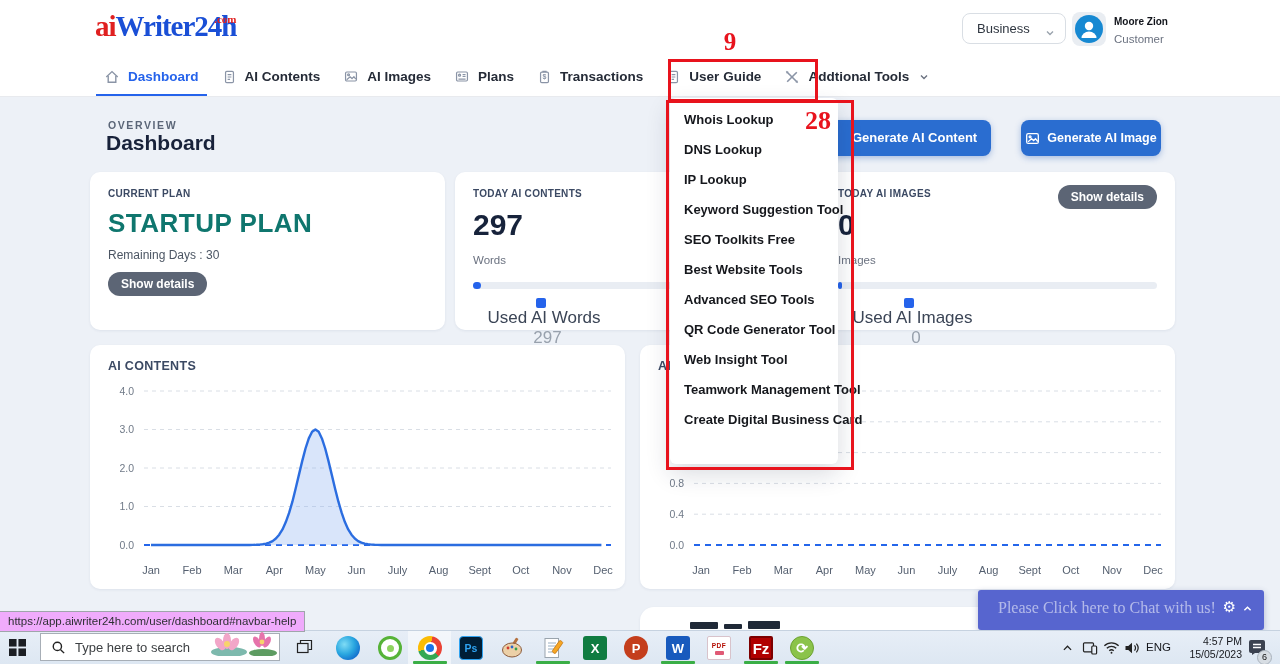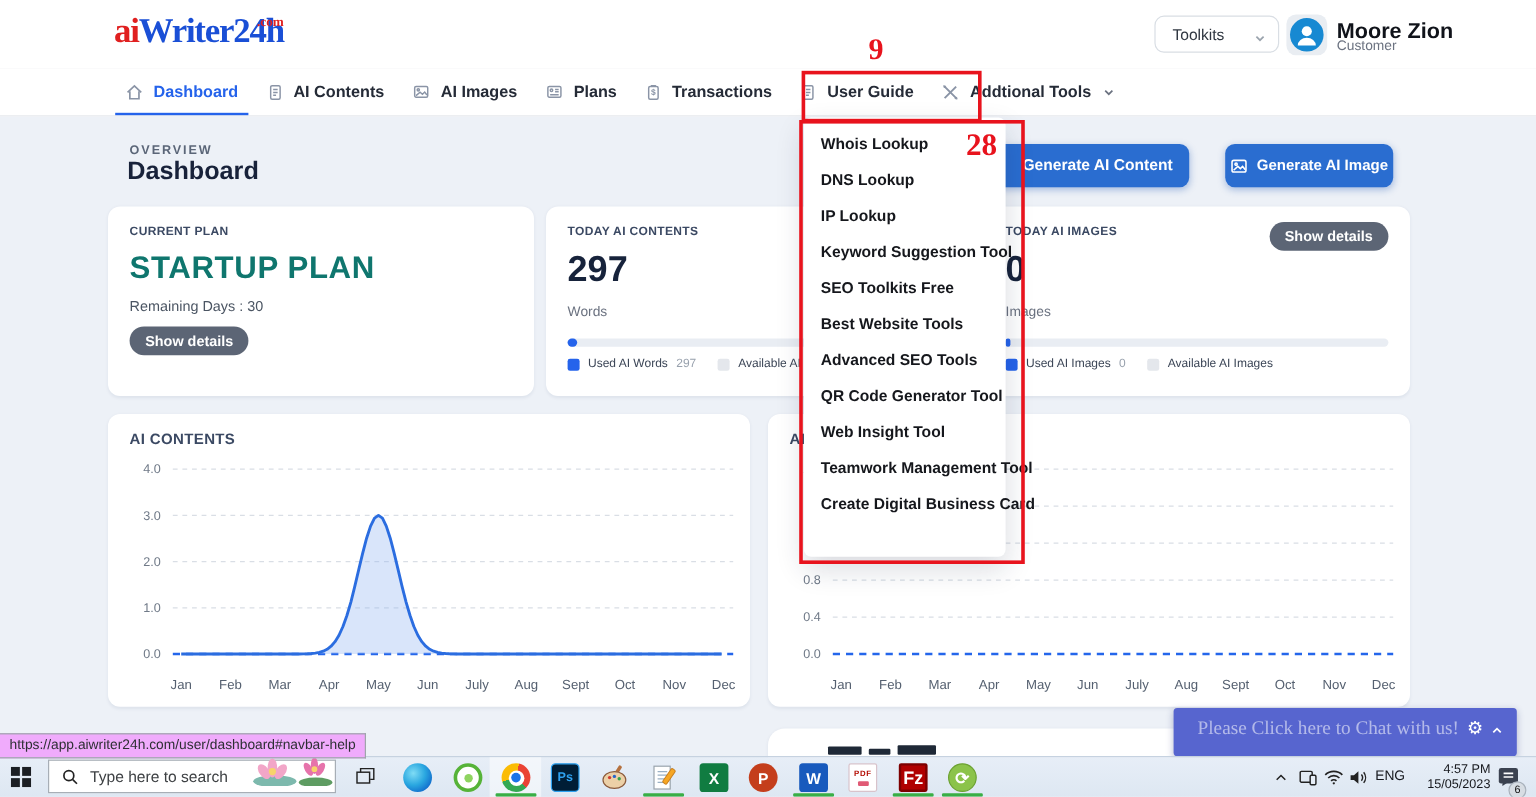--- a/index.html
+++ b/index.html
@@ -10,21 +10,21 @@
   .header{position:absolute;left:0;top:0;width:1280px;height:57px;background:#fff;border-bottom:1px solid #e8eaee;}
   .logo{position:absolute;left:95px;top:8px;font-family:"Liberation Serif",serif;font-weight:bold;font-size:29px;line-height:36px;letter-spacing:-1px;}
   .logo .p1{color:#e02020;}
   .logo .p2{color:#1a4fd6;}
   .logo .suf{position:absolute;top:-7px;right:0px;font-size:11px;letter-spacing:0;color:#e02020;}
   .lang{position:absolute;left:962px;top:13px;width:104px;height:31px;border:1px solid #d9dee4;border-radius:8px;background:#fff;box-sizing:border-box;cursor:pointer;}
   .lang .lbl{position:absolute;left:14px;top:7px;font-size:13px;color:#2f3640;}
   .lang .chev{position:absolute;right:10px;top:10px;color:#9aa3ad;}
   .avatar-box{position:absolute;left:1072px;top:12px;width:34px;height:34px;background:#e9edf2;border-radius:8px;cursor:pointer;}
   .avatar{position:absolute;left:3px;top:3px;width:28px;height:28px;border-radius:50%;background:#1789d2;}
-  .user-name{position:absolute;left:1114px;top:16px;font-size:18px;font-weight:700;color:#10131a;}
+  .user-name{position:absolute;left:1114px;top:16px;font-size:10px;font-weight:700;color:#10131a;}
   .user-role{position:absolute;left:1114px;top:33px;font-size:11.5px;color:#6b7280;}
 
   
   .navbar{position:absolute;left:0;top:57px;width:1280px;height:39px;background:#fff;border-bottom:1px solid #e8eaee;}
   .nav-items{position:absolute;left:104px;top:0;height:100%;display:flex;align-items:center;gap:23px;}
   .nav-item{display:flex;align-items:center;gap:8px;font-size:13.5px;font-weight:700;color:#252b37;position:relative;height:100%;cursor:pointer;white-space:nowrap;}
   .nav-item .ni-icon{color:#8a94a6;display:flex;align-items:center;}
   .nav-item.active{color:#2563eb;}
   .nav-item.active::after{content:"";position:absolute;left:-8px;right:-8px;bottom:0;height:2.5px;background:#2563eb;}
   .nav-item .nchev{color:#6b7280;margin-left:2px;display:flex;}
@@ -42,21 +42,21 @@
   
   .card{position:absolute;background:#fff;border-radius:10px;box-shadow:0 1px 3px rgba(20,40,80,.07);}
   .card-label{position:absolute;left:18px;top:16px;font-size:10px;font-weight:700;color:#3b4963;letter-spacing:.3px;}
   .plan-name{position:absolute;left:18px;top:36px;font-size:26px;font-weight:600;color:#0f766e;letter-spacing:.5px;}
   .plan-remaining{position:absolute;left:18px;top:76px;font-size:12px;color:#4b5563;}
   .pill{position:absolute;background:#5c6575;color:#fff;font-size:12px;font-weight:700;padding:5px 13px;border-radius:13px;cursor:pointer;white-space:nowrap;}
   .big-val{position:absolute;left:18px;top:36px;font-size:30px;font-weight:700;color:#17233b;}
   .unit{position:absolute;left:18px;top:82px;font-size:11.5px;color:#6b7280;}
   .bar{position:absolute;left:18px;top:110px;width:319px;height:7px;background:#e9edf3;border-radius:4px;}
   .bar .fill{height:7px;background:#2563eb;border-radius:4px;}
-  .legend{position:absolute;left:18px;top:126px;display:flex;align-items:center;font-size:10px;color:#3b4556;white-space:nowrap;}
+  .legend{position:absolute;left:18px;top:126px;display:flex;align-items:center;font-size:17px;color:#3b4556;white-space:nowrap;flex-direction:column;}
   .legend .sq{width:10px;height:10px;border-radius:2px;margin-right:7px;}
   .legend .sq.used{background:#2563eb;}
   .legend .sq.avail{background:#e4e7ec;margin-left:18px;}
   .legend .val{color:#98a1ad;margin-left:7px;}
 
   
   .chart-title{position:absolute;left:18px;top:14px;font-size:12.5px;font-weight:700;color:#3b4963;letter-spacing:.3px;}
   .chart-svg{position:absolute;left:6px;top:32px;}
 
   
@@ -103,21 +103,21 @@
 <body>
 
 <div class="screen">
 
   <div class="header">
     <div class="logo">
       <span class="p1">ai</span><span class="p2">Writer24h</span>
       <span class="suf">.com</span>
     </div>
     <div class="lang">
-      <span class="lbl">Toolkits</span>
+      <span class="lbl">Business</span>
       <span class="chev">
         <svg width="10" height="10" viewBox="0 0 10 10" fill="none" stroke="currentColor" stroke-width="1.4">
             <path d="M2 3.5 5 6.5 8 3.5"></path>
           </svg>
       </span>
     </div>
     <div class="avatar-box">
       <div class="avatar">
         <svg width="28" height="28" viewBox="0 0 28 28">
             <circle cx="14" cy="11" r="4.2" fill="#fff"></circle>

